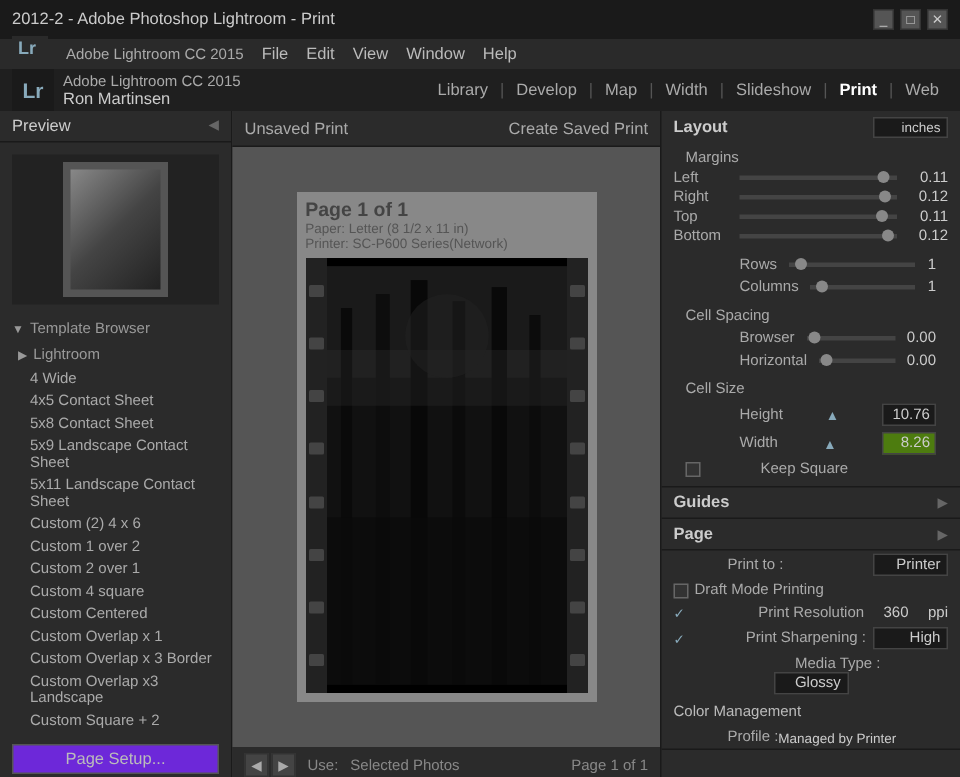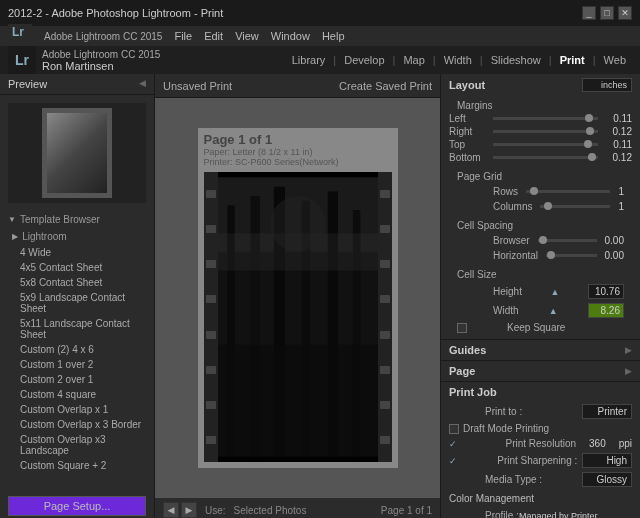--- a/index.html
+++ b/index.html
@@ -76,21 +76,21 @@
     .section-sub { padding: 2px 8px; color: #aaa; font-size: 10px; }
     .page-grid-row { display: flex; align-items: center; justify-content: space-between; padding: 2px 8px; }
     .cell-spacing-row { display: flex; align-items: center; justify-content: space-between; padding: 2px 8px; }
     .checkbox-row { display: flex; align-items: center; padding: 2px 8px; gap: 4px; }
     .check-box { width: 10px; height: 10px; border: 1px solid #666; background: #333; }
     .dropdown-val { background: #1a1a1a; border: 1px solid #444; color: #ccc; font-size: 10px; padding: 1px 4px; min-width: 50px; text-align: right; }
     .print-to-row { display: flex; align-items: center; justify-content: space-between; padding: 2px 8px; }
     .draft-mode-row { display: flex; align-items: center; padding: 2px 8px; gap: 4px; color: #aaa; font-size: 10px; }
     .resolution-row { display: flex; align-items: center; justify-content: space-between; padding: 2px 8px; }
     .sharpening-row { display: flex; align-items: center; justify-content: space-between; padding: 2px 8px; }
-    .media-row { display: flex; align-items: center; justify-content: space-between; padding: 2px 8px; }
+    .media-row { display: flex; align-items: center; padding: 2px 8px; flex-direction: column; }
     .color-mgmt-header { padding: 4px 8px; color: #bbb; font-size: 10px; }
     .profile-row { display: flex; align-items: center; justify-content: flex-start; padding: 2px 8px; }
   </style>
 </head>
 <body>
 
 <div class="title-bar">
   <span>2012-2 - Adobe Photoshop Lightroom - Print</span>
   <div class="title-bar-controls">
     <div class="title-bar-btn">_</div>
@@ -176,20 +176,23 @@
           <span>Custom (2) 4 x 6</span>
         </div>
       <div class="list-item">
           <span>Custom 1 over 2</span>
         </div>
       <div class="list-item">
           <span>Custom 2 over 1</span>
         </div>
       <div class="list-item">
           <span>Custom 4 square</span>
+        </div>
+      <div class="list-item">
+          <span>Custom Centered</span>
         </div>
       <div class="list-item">
           <span>Custom Overlap x 1</span>
         </div>
       <div class="list-item">
           <span>Custom Overlap x 3 Border</span>
         </div>
       <div class="list-item">
           <span>Custom Overlap x3 Landscape</span>
         </div>
@@ -311,23 +314,20 @@
         <div class="margin-row">
           <span class="margin-label">Bottom</span>
           <div class="slider-track">
               <div class="slider-thumb" style="left:90%"></div>
             </div>
           <span class="margin-val">0.12</span>
         </div>
       </div>
 
       <div style="padding:2px 8px;">
-        <div class="section-sub">
-          <span>Page Grid</span>
-        </div>
         <div class="page-grid-row">
           <span class="right-label">Rows</span>
           <div class="slider-track" style="flex:1;margin:0 8px;">
               <div class="slider-thumb" style="left:5%"></div>
             </div>
           <span class="right-value">1</span>
         </div>
         <div class="page-grid-row">
           <span class="right-label">Columns</span>
           <div class="slider-track" style="flex:1;margin:0 8px;">
@@ -386,23 +386,20 @@
     </div>
 
     <div class="right-section">
       <div class="right-section-header">
         <span class="section-title">Page</span>
         <span style="font-size:9px;color:#666;">▶</span>
       </div>
     </div>
 
     <div class="right-section">
-      <div class="right-section-header">
-        <span class="section-title">Print Job</span>
-      </div>
 
       <div class="print-to-row">
         <span class="right-label">Print to :</span>
         <span class="dropdown-val">Printer</span>
       </div>
 
       <div class="draft-mode-row">
         <div class="check-box"></div>
         <span>Draft Mode Printing</span>
       </div>

